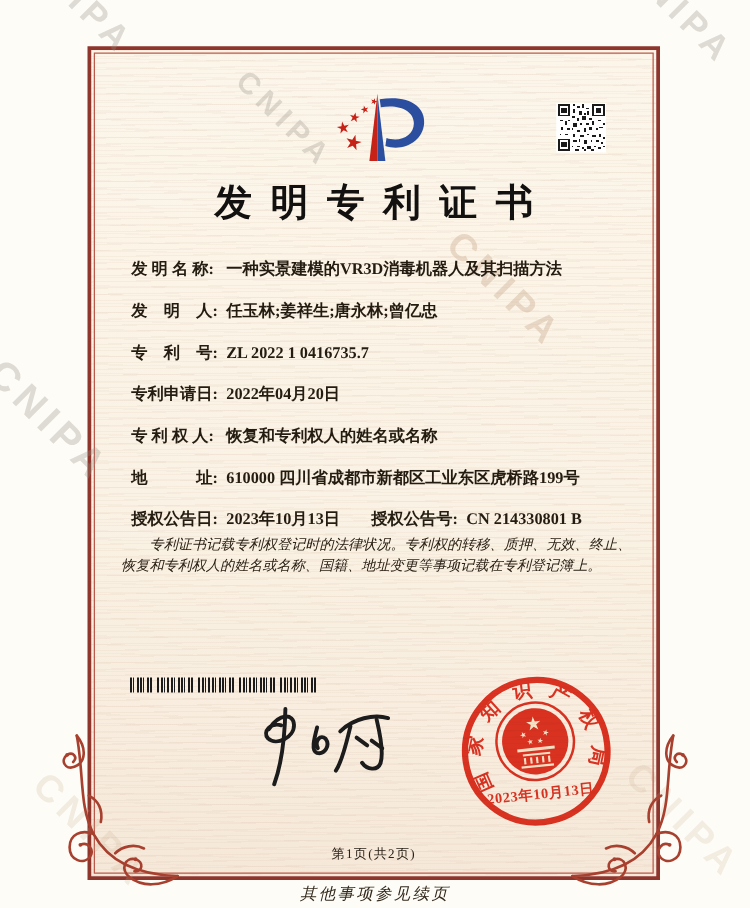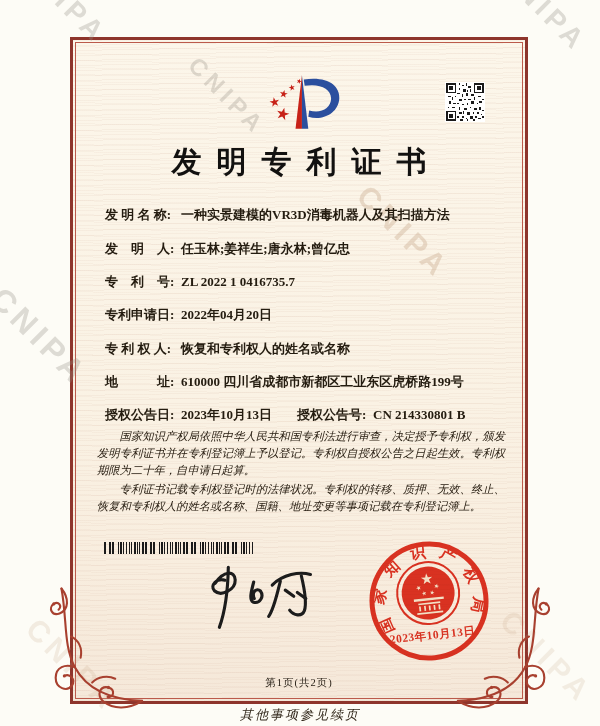--- a/index.html
+++ b/index.html
@@ -202,21 +202,20 @@
         <span>
           <span class="flabel">授权公告日:</span><span class="fvalue">2023年10月13日</span>
         </span>
         <span class="pair2">
           <span class="flabel">授权公告号:</span><span class="fvalue">CN 214330801 B</span>
         </span>
       </div>
     </div>
 
     <div class="paras">
-      <p>国家知识产权局依照中华人民共和国专利法进行审查，决定授予专利权，颁发发明专利证书并在专利登记簿上予以登记。专利权自授权公告之日起生效。专利权期限为二十年，自申请日起算。</p>
       <p>专利证书记载专利权登记时的法律状况。专利权的转移、质押、无效、终止、恢复和专利权人的姓名或名称、国籍、地址变更等事项记载在专利登记簿上。</p>
     </div>
 
     <div class="barcode"></div>
 
 
     <svg class="signature" viewBox="0 0 150 75">
       <g fill="none" stroke="#1c1c1c" stroke-width="3.4" stroke-linecap="round" stroke-linejoin="round">
         <path d="M30,20 C40,6 52,7 52,17 C52,28 36,35 29,28 C24,22 32,14 41,17"></path>
         <path d="M45,3 C44,22 41,48 33,68"></path>

